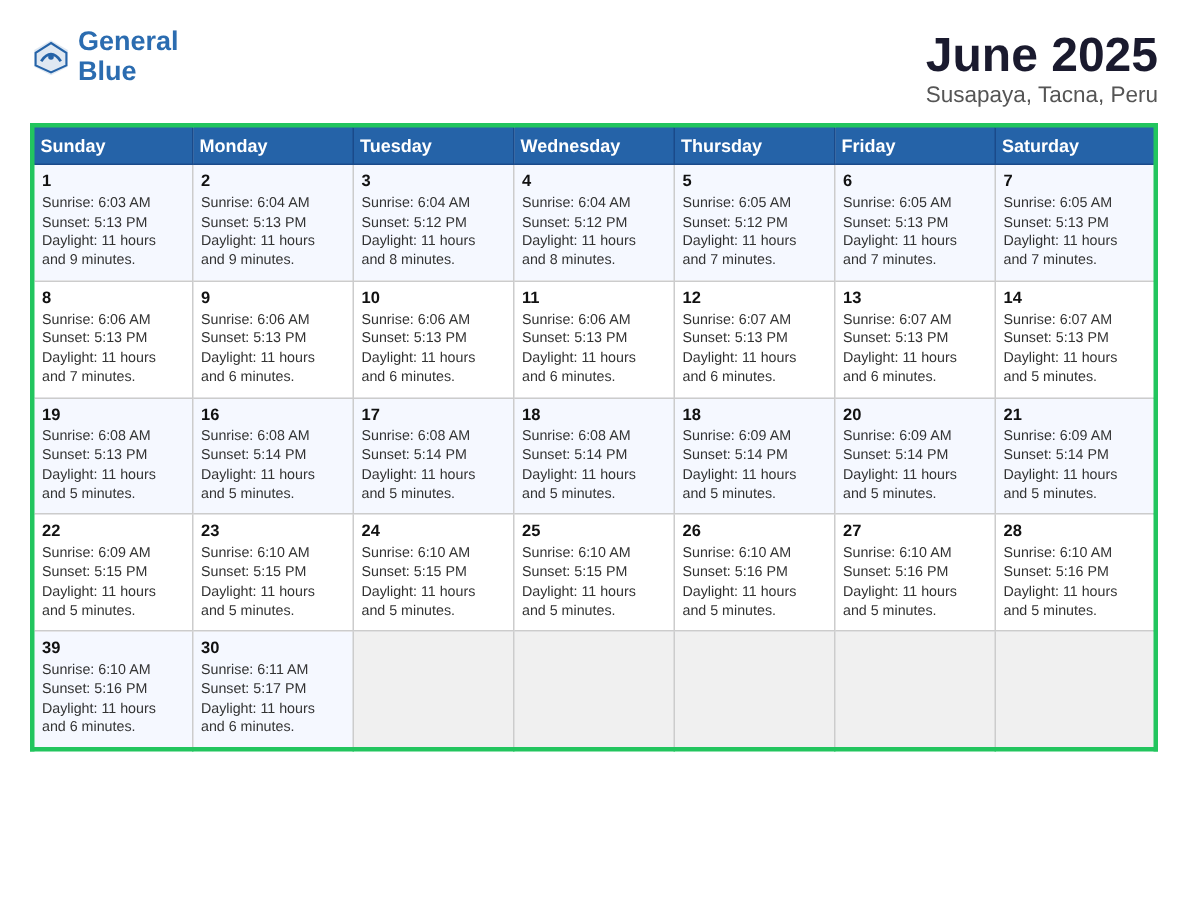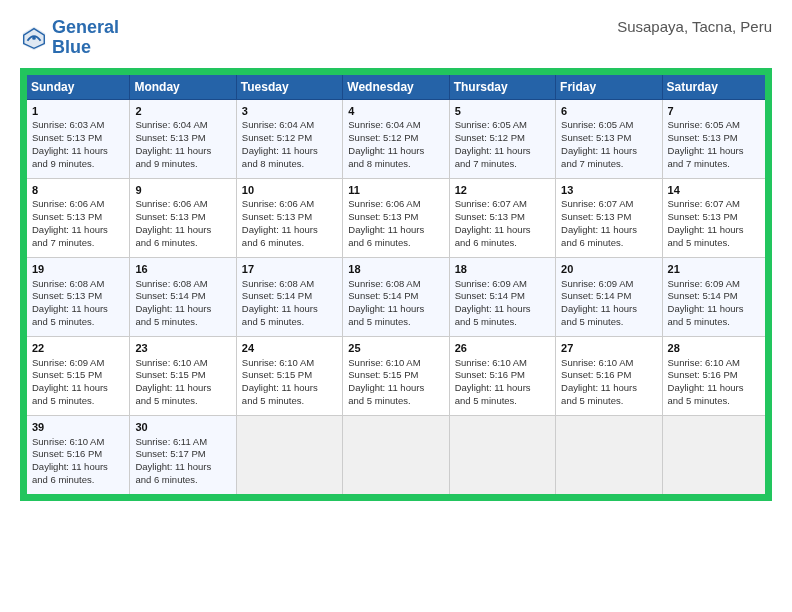--- a/index.html
+++ b/index.html
@@ -49,21 +49,21 @@
       font-weight: bold;
       color: #1a1a2e;
     }
     .subtitle {
       font-size: 15px;
       color: #555;
       margin-left: 40px;
     }
     .calendar {
       flex: 1;
-      border: 7px solid #22c55e;
+      border: 3px solid #22c55e;
       border-collapse: collapse;
       width: 100%;
       table-layout: fixed;
       padding-left: 20px;
     }
     .calendar thead tr {
       background-color: #2563a8;
     }
     .calendar thead th {
       color: #fff;
@@ -112,20 +112,21 @@
         <polygon points="15,5 26,12 26,21 15,26 4,21 4,12" fill="none" stroke="#2563a8" stroke-width="1.5"></polygon>
         <path d="M8,18 Q15,8 22,18" fill="none" stroke="#2563a8" stroke-width="2"></path>
         <circle cx="15" cy="15" r="2" fill="#2563a8"></circle>
       </svg>
       <div class="logo-text">
         <div><span>General</span></div>
         <div><span>Blue</span></div>
       </div>
     </div>
     <div class="title-block">
+      <div class="main-title">June 2025</div>
       <div class="subtitle">Susapaya, Tacna, Peru</div>
     </div>
   </div>
 
   <table class="calendar">
     <thead>
       <tr>
         <th>Sunday</th>
         <th>Monday</th>
         <th>Tuesday</th>

